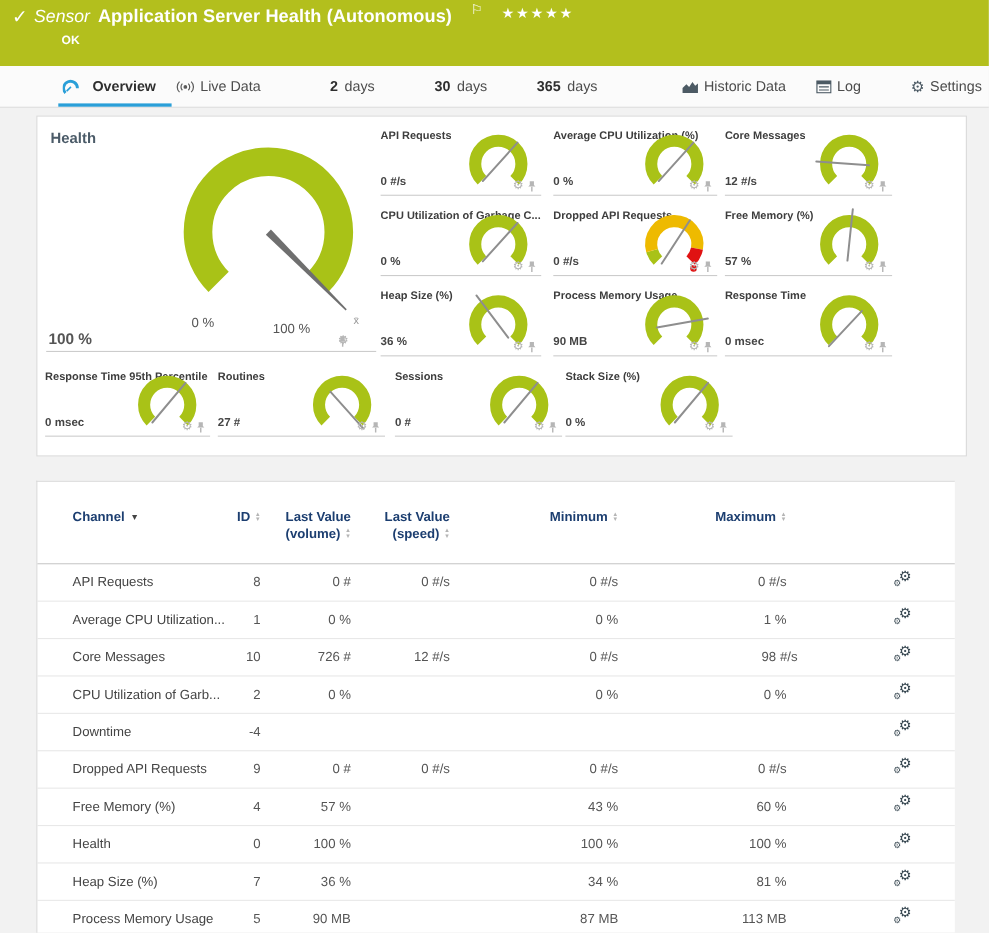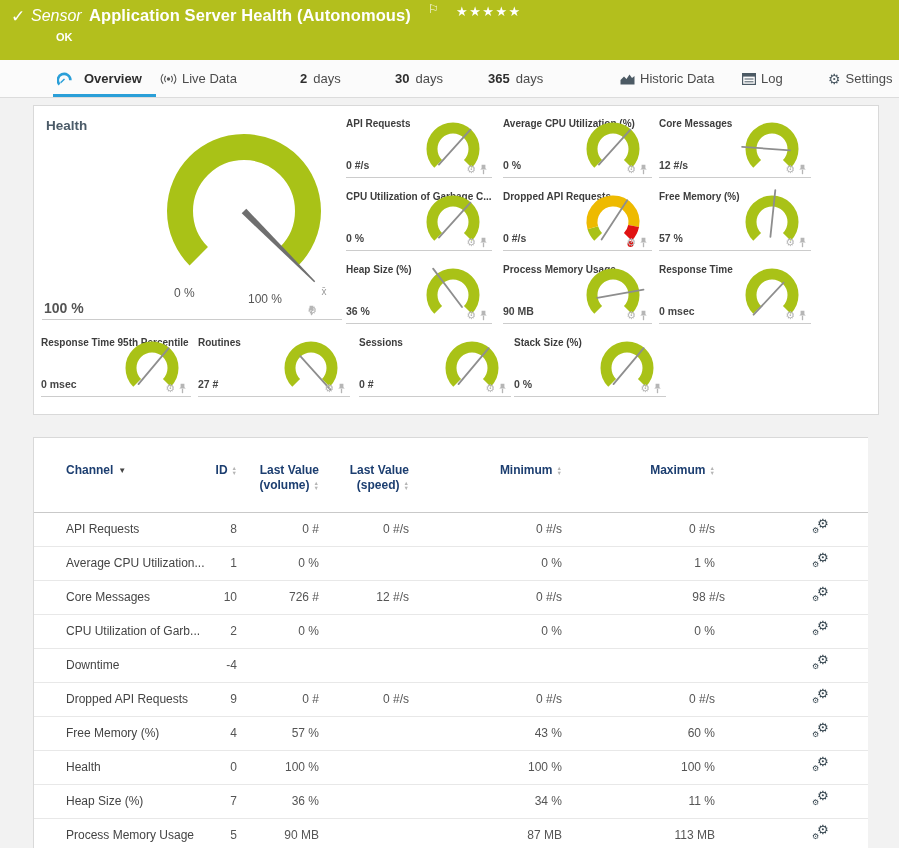--- a/index.html
+++ b/index.html
@@ -504,21 +504,21 @@
         <span class="gears">
           <span class="gbig">⚙</span>
           <span class="gsmall">⚙</span>
         </span>
       </div>
       <div class="trow">
         <div class="td channel">Heap Size (%)</div>
         <div class="td" style="right: 631px;">7</div>
         <div class="td" style="right: 549px;">36 %</div>
         <div class="td" style="right: 306px;">34 %</div>
-        <div class="td" style="right: 153px;">11 %</div>
+        <div class="td" style="right: 153px;">81 %</div>
         <span class="gears">
           <span class="gbig">⚙</span>
           <span class="gsmall">⚙</span>
         </span>
       </div>
       <div class="trow">
         <div class="td channel">Process Memory Usage</div>
         <div class="td" style="right: 631px;">5</div>
         <div class="td" style="right: 549px;">90 MB</div>
         <div class="td" style="right: 306px;">87 MB</div>

